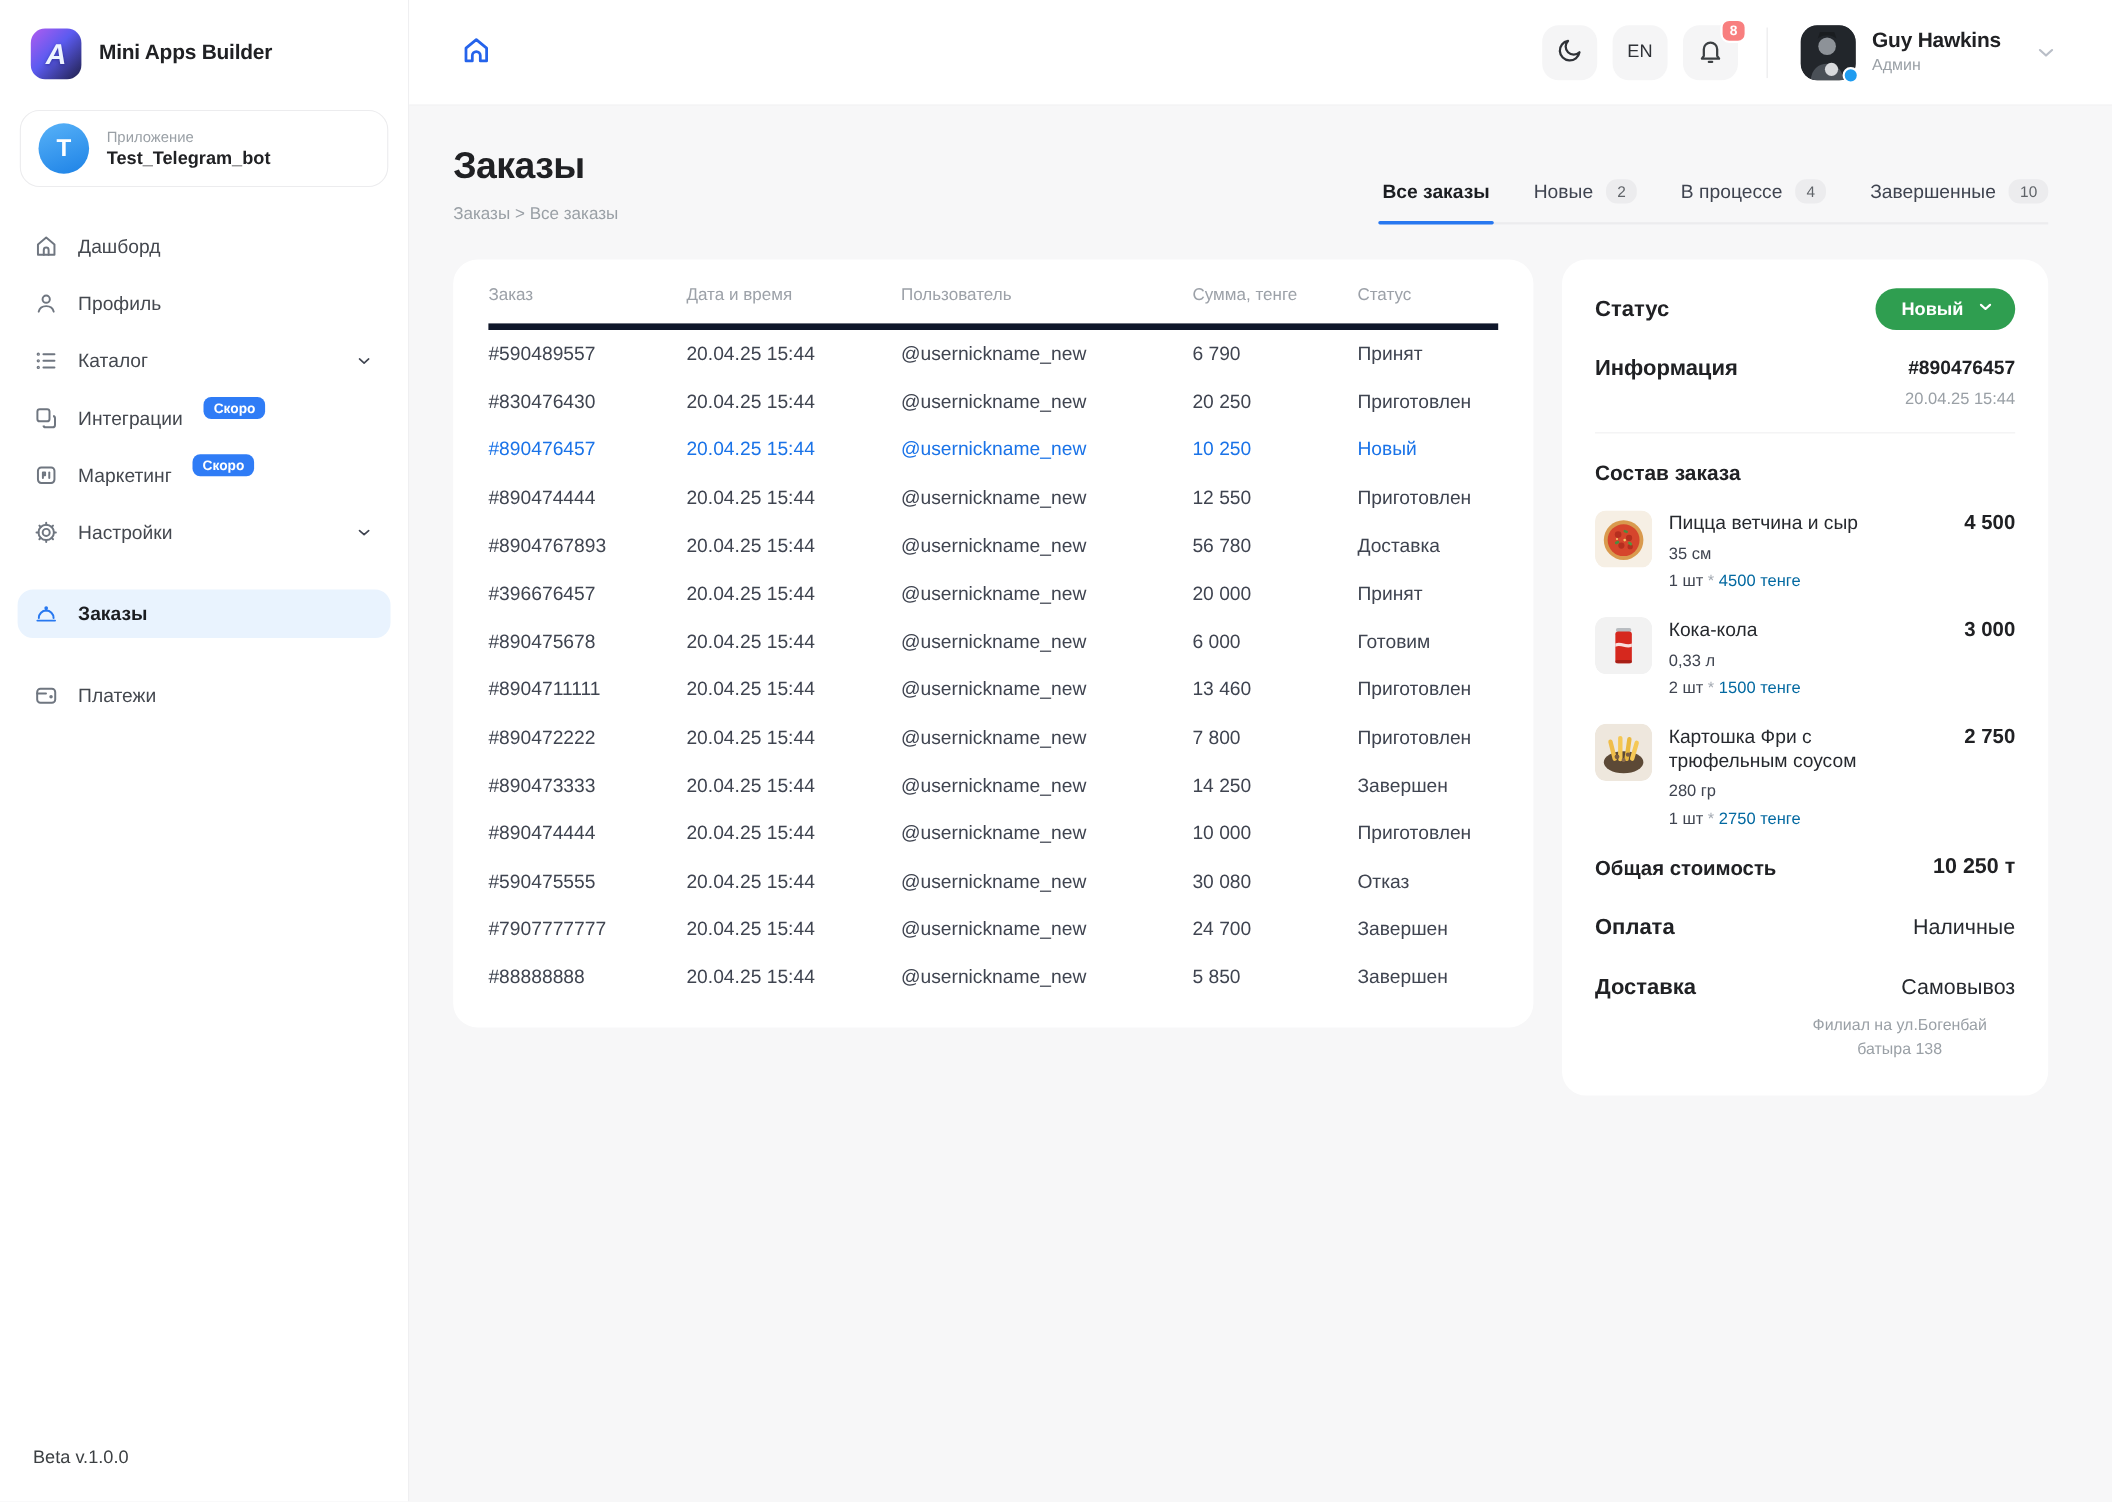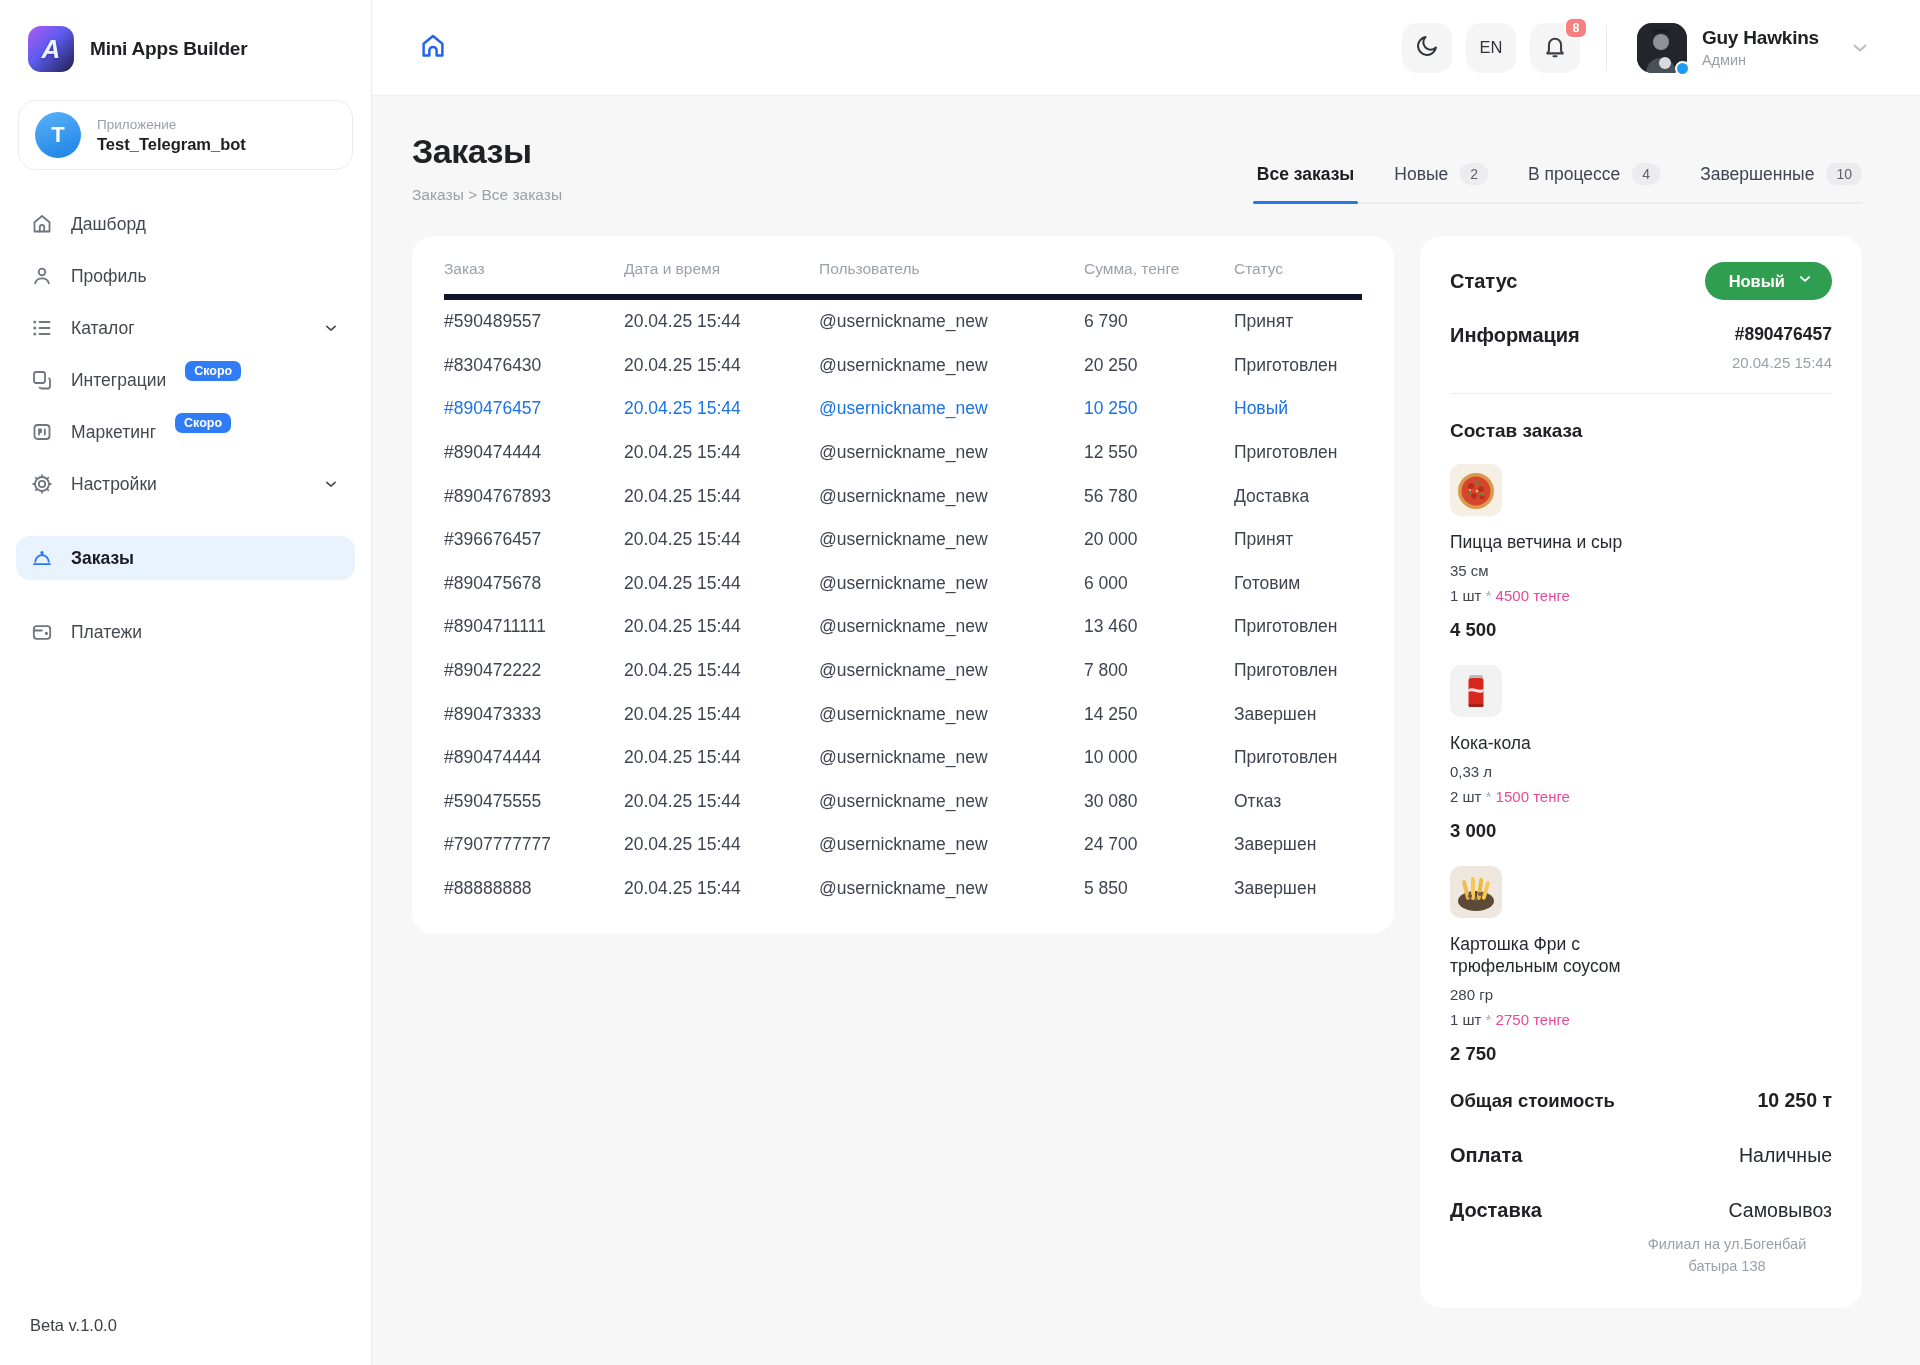--- a/index.html
+++ b/index.html
@@ -97,27 +97,27 @@
   .panel-label { font-size:20px; font-weight:600; }
   .pill-status { background:#2F9E50; border:none; cursor:pointer; color:#fff; border-radius:999px;
     height:38px; padding:0 18px 0 24px; display:flex; align-items:center; gap:11px;
     font-size:16.5px; font-weight:600; font-family:inherit; }
   .info-row { align-items:flex-start; margin-top:24px; }
   .info-values { text-align:right; }
   .info-id { font-size:17.5px; font-weight:600; }
   .info-dt { font-size:15px; color:#9AA0A6; margin-top:9px; }
   .divider-h { border:none; border-top:1px solid #EFEFF1; margin:22px 0 26px 0; }
   .items-title { font-size:19px; font-weight:600; margin-bottom:22px; }
-  .item-row { display:flex; gap:15px; margin-bottom:24px; align-items:flex-start;flex-direction:column; }
+  .item-row { display:flex; gap:15px; margin-bottom:24px; align-items:flex-start; }
   .thumb { width:52px; height:52px; border-radius:10px; flex-shrink:0; }
   .item-info { flex:1; min-width:0; padding-right:10px; }
   .item-name { font-size:17.5px; font-weight:500; color:#26292E; line-height:1.3; max-width:215px; }
   .item-size { font-size:15px; color:#3F4450; margin-top:8px; }
   .item-qty-line { font-size:15px; margin-top:8px; color:#3F4450; }
-  .item-unit { color:#ec4899; }
+  .item-unit { color:#0369a1; }
   .item-star { color:#A7ADB5; }
   .item-price { font-size:18.5px; font-weight:600; white-space:nowrap; }
   .total-row { margin-top:4px; }
   .total-value { font-size:19.5px; font-weight:700; }
   .pay-row, .delivery-row { margin-top:32px; }
   .panel-value { font-size:19.5px; color:#26292E; }
   .delivery-address { margin-top:12px; margin-left:auto; max-width:210px; text-align:center;
     font-size:14.5px; color:#9AA0A6; line-height:1.5; }
 </style>
 </head>

